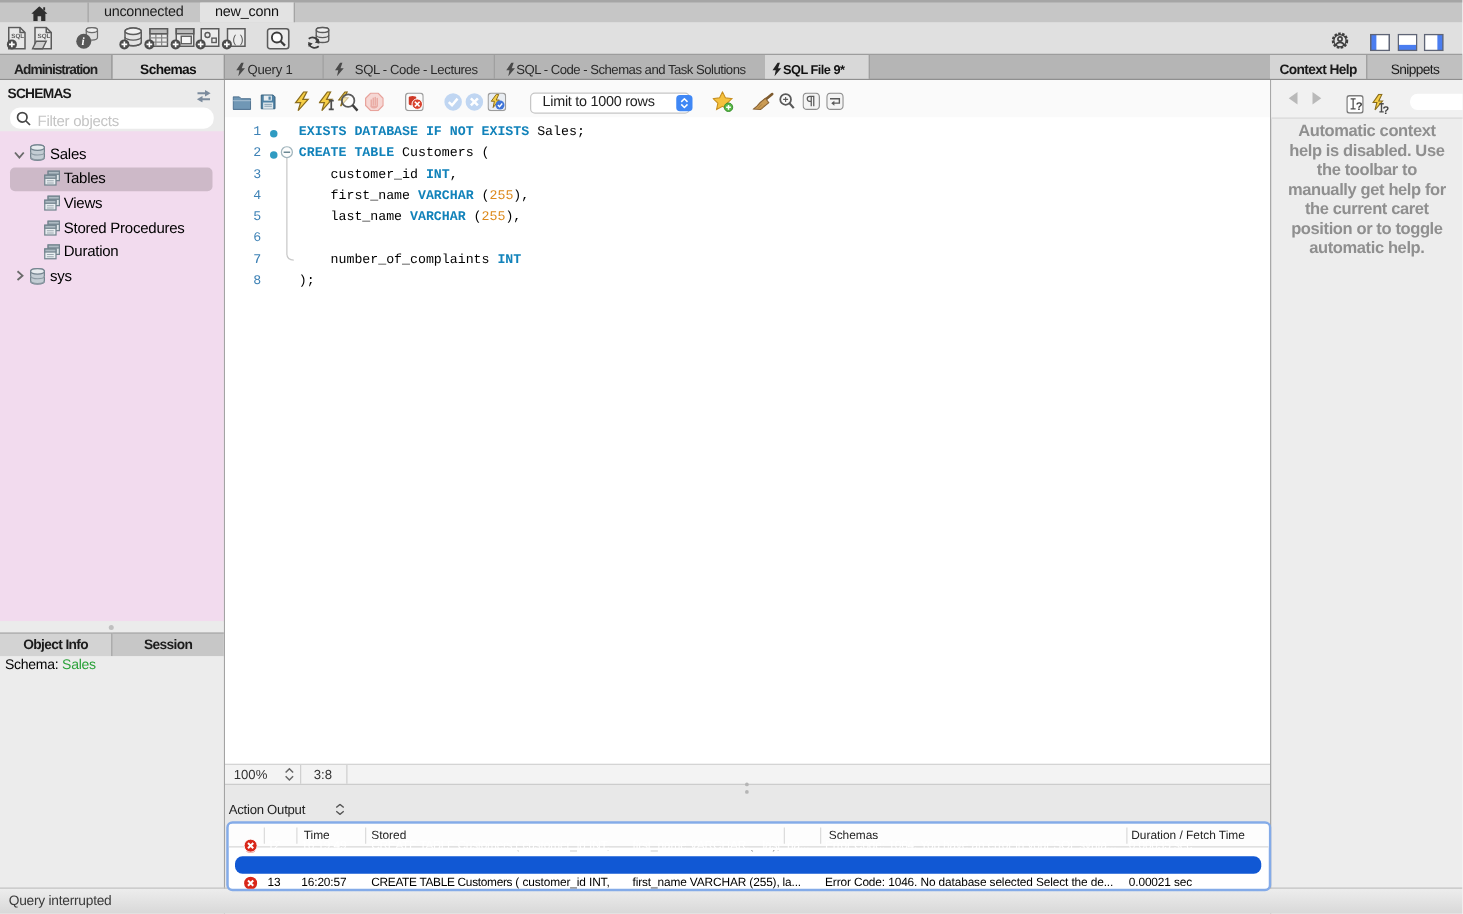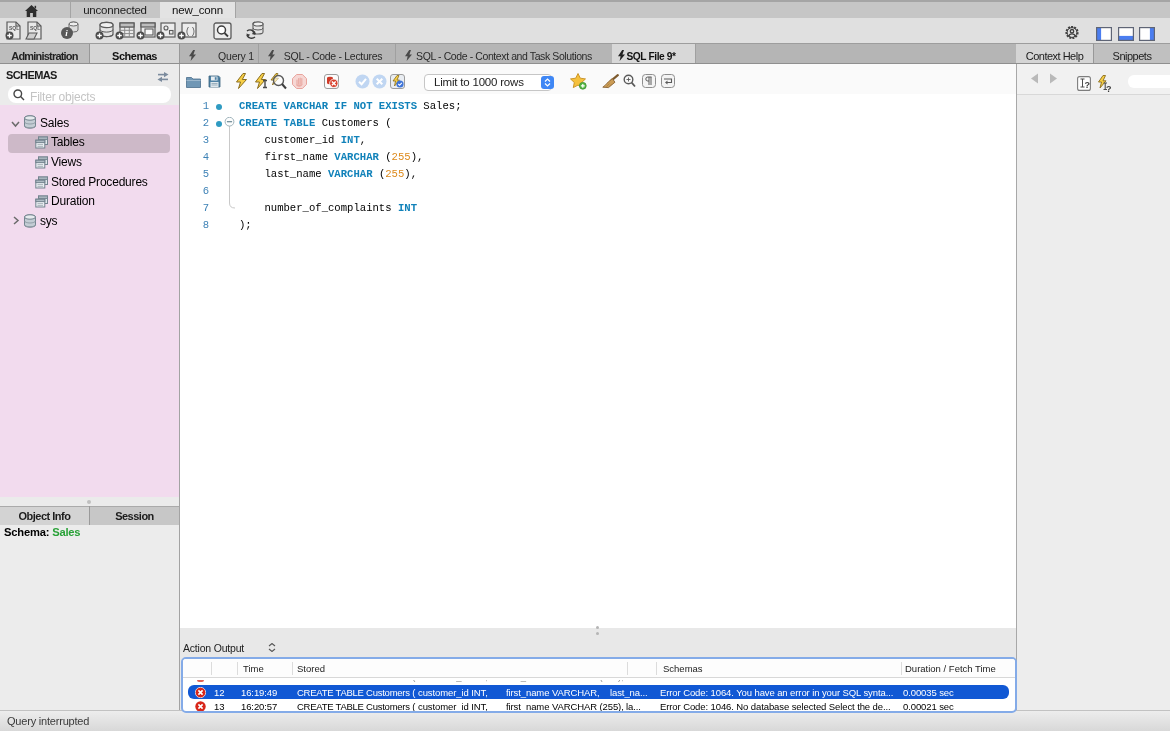--- a/index.html
+++ b/index.html
@@ -140,35 +140,35 @@
 
   <div class="sep" style="left:258px;top:0;height:19px;background:#a0a0a0"></div>
   <div class="sep" style="left:395px;top:0;height:19px;background:#a0a0a0"></div>
   <div class="sep" style="left:612px;top:0;height:19px;background:#a0a0a0"></div>
   <div class="a" style="left:612px;top:0;width:83px;height:19px;background:#d8d8d8"></div>
   <div class="sep" style="left:695px;top:0;height:19px;background:#a0a0a0"></div>
 
   <svg class="a bolt" style="left:188px;top:6px" width="9" height="11" viewBox="0 0 9 11">
       <path d="M5.2 0 L1 6.2 L3.6 6.2 L2.6 11 L8 4.6 L5.4 4.6 L7 0 Z" fill="#4a4a4a"></path>
     </svg>
-  <div class="a" style="left:198px;top:0;width:56px;height:18px;line-height:25px;text-align:right;font-size:10.5px;color:#2a2a2a;letter-spacing:-0.2px;white-space:nowrap">Query 1</div>
+  <div class="a" style="left:198px;top:0;width:56px;height:18px;line-height:25px;text-align:left;font-size:10.5px;color:#2a2a2a;letter-spacing:-0.2px;white-space:nowrap">Query 1</div>
   <svg class="a bolt" style="left:267px;top:6px" width="9" height="11" viewBox="0 0 9 11">
       <path d="M5.2 0 L1 6.2 L3.6 6.2 L2.6 11 L8 4.6 L5.4 4.6 L7 0 Z" fill="#4a4a4a"></path>
     </svg>
   <div class="a" style="left:277px;top:0;width:112px;height:19px;line-height:25px;text-align:center;font-size:10.5px;color:#2a2a2a;letter-spacing:-0.3px;white-space:nowrap">SQL - Code - Lectures</div>
   <svg class="a bolt" style="left:404px;top:6px" width="9" height="11" viewBox="0 0 9 11">
       <path d="M5.2 0 L1 6.2 L3.6 6.2 L2.6 11 L8 4.6 L5.4 4.6 L7 0 Z" fill="#4a4a4a"></path>
     </svg>
-  <div class="a" style="left:413px;top:0;width:182px;height:19px;line-height:25px;text-align:center;font-size:10.5px;color:#2a2a2a;letter-spacing:-0.4px;white-space:nowrap">SQL - Code - Context and Task Solutions</div>
+  <div class="a" style="left:413px;top:0;width:182px;height:19px;line-height:25px;text-align:center;font-size:10.5px;color:#2a2a2a;letter-spacing:-0.4px;white-space:nowrap">SQL - Code - Schemas and Task Solutions</div>
   <svg class="a bolt" style="left:617px;top:6px" width="9" height="11" viewBox="0 0 9 11">
       <path d="M5.2 0 L1 6.2 L3.6 6.2 L2.6 11 L8 4.6 L5.4 4.6 L7 0 Z" fill="#222"></path>
     </svg>
   <div class="a" style="left:622px;top:0;width:58px;height:19px;line-height:25px;text-align:center;font-size:10.2px;font-weight:bold;color:#111;letter-spacing:-0.4px;white-space:nowrap">SQL File 9*</div>
 
-  <div class="a" style="left:1016px;top:0;width:77px;height:19px;background:#d5d5d5;line-height:25px;text-align:center;font-size:11px;font-weight:normal;color:#1a1a1a;letter-spacing:-0.5px">Context Help</div>
+  <div class="a" style="left:1016px;top:0;width:77px;height:19px;background:#d5d5d5;line-height:25px;text-align:center;font-size:11px;font-weight:bold;color:#1a1a1a;letter-spacing:-0.5px">Context Help</div>
   <div class="sep" style="left:1093px;top:0;height:19px;background:#989898"></div>
   <div class="a" style="left:1094px;top:0;width:76px;height:19px;background:#c0c0c0;line-height:25px;text-align:center;font-size:11px;font-weight:normal;color:#1c1c1c;letter-spacing:-0.5px">Snippets</div>
 </div>
 
 <div class="a" id="sidebar" style="left:0;top:64px;width:180px;height:667px">
   <div class="a" style="left:179px;top:0;width:1px;height:667px;background:#a3a3a3"></div>
 
   <div class="a" style="left:0;top:0;width:179px;height:41px;background:#ebebeb"></div>
   <div class="a" style="left:6px;top:5px;font-size:11px;font-weight:bold;color:#1a1a1a;letter-spacing:-0.6px">SCHEMAS</div>
   <svg class="a" style="left:157px;top:8px" width="12" height="10" viewBox="0 0 12 10">
@@ -243,21 +243,21 @@
   </div>
 
   <div class="a" style="left:0;top:433px;width:179px;height:9px;background:#ebebeb"></div>
   <div class="a" style="left:87px;top:436px;width:4px;height:4px;border-radius:2px;background:#c0c0c0"></div>
 
   <div class="a" style="left:0;top:442px;width:89px;height:19px;background:#d3d3d3;line-height:19px;text-align:center;font-size:11px;font-weight:bold;color:#1c1c1c;border-top:1px solid #aaa;box-sizing:border-box;letter-spacing:-0.5px">Object Info</div>
   <div class="a" style="left:90px;top:442px;width:89px;height:19px;background:#c7c7c7;line-height:19px;text-align:center;font-size:11px;font-weight:bold;color:#1c1c1c;border-top:1px solid #aaa;box-sizing:border-box;letter-spacing:-0.5px">Session</div>
   <div class="a" style="left:89px;top:442px;width:1px;height:19px;background:#9a9a9a"></div>
 
   <div class="a" style="left:0;top:461px;width:179px;height:206px;background:#ececec"></div>
-  <div class="a" style="left:4px;top:462px;font-size:11.2px;font-weight:bold;color:#000;letter-spacing:-0.2px">Schema: <span style="color:#28a137">Sales</span></div>
+  <div class="a" style="left:4px;top:462px;font-size:11.2px;font-weight:normal;color:#000;letter-spacing:-0.2px">Schema: <span style="color:#28a137">Sales</span></div>
 </div>
 
 <div class="a" id="editorpane" style="left:180px;top:64px;width:836px;height:667px;background:#fff">
 
   <div class="a" id="edtoolbar" style="left:0;top:0;width:836px;height:30px;background:#fafafa">
 
     <svg class="a" style="left:6px;top:11px" width="15" height="13" viewBox="0 0 15 13">
       <path d="M0.5 2.5 L5.5 2.5 L7 4 L14.5 4 L14.5 12.5 L0.5 12.5 Z" fill="#7097b5" stroke="#4a6d8c" stroke-width="0.8"></path>
       <path d="M0.5 5.5 L14.5 5.5" stroke="#9db8cd" stroke-width="1"></path>
     </svg>
@@ -354,21 +354,21 @@
 
   <div class="a" id="code" style="left:0;top:30px;width:836px;height:517px;background:#fff;font-family:'Liberation Mono',monospace;font-size:10.6px;line-height:17px">
     <svg class="a" style="left:44px;top:23px" width="16" height="96" viewBox="0 0 16 96">
       <path d="M5.5 9 L5.5 86 Q5.5 91 11 91" stroke="#c9c9c9" stroke-width="1" fill="none"></path>
       <circle cx="5.5" cy="4.7" r="4.4" stroke="#a0b4bc" stroke-width="1" fill="#fdfdfd"></circle>
       <path d="M2.9 4.7 L8.1 4.7" stroke="#6c8893" stroke-width="1.2"></path>
     </svg>
     <div class="cl" style="top:2px">
         <span class="ln">1</span>
         <span class="dot" style="top:8px"></span>
-        <span class="ct"><span class="k">CREATE VARCHAR IF NOT EXISTS</span> Sales;</span>
+        <span class="ct"><span class="k">EXISTS DATABASE IF NOT EXISTS</span> Sales;</span>
       </div>
     <div class="cl" style="top:19px">
         <span class="ln">2</span>
         <span class="dot" style="top:8px"></span>
         <span class="ct"><span class="k">CREATE TABLE</span> Customers (</span>
       </div>
     <div class="cl" style="top:36px">
         <span class="ln">3</span>
         <span class="ct">    customer_id <span class="k">INT</span>,</span>
       </div>
@@ -386,20 +386,29 @@
     <div class="cl" style="top:104px">
         <span class="ln">7</span>
         <span class="ct">    number_of_complaints <span class="k">INT</span></span>
       </div>
     <div class="cl" style="top:121px">
         <span class="ln">8</span>
         <span class="ct">);</span>
       </div>
   </div>
 
+  <div class="a" style="left:0;top:547px;width:836px;height:17px;background:#f3f3f3;border-top:1px solid #d4d4d4;border-bottom:1px solid #cccccc;box-sizing:border-box">
+    <div class="a" style="left:7px;top:2px;font-size:10.5px;color:#333">100%</div>
+    <svg class="a" style="left:47px;top:2px" width="9" height="11" viewBox="0 0 9 11">
+        <path d="M1.5 4 L4.5 1 L7.5 4 M1.5 7 L4.5 10 L7.5 7" stroke="#666" stroke-width="1.2" fill="none"></path>
+      </svg>
+    <div class="a" style="left:60px;top:0;width:1px;height:15px;background:#d0d0d0"></div>
+    <div class="a" style="left:71px;top:2px;font-size:10.5px;color:#333">3:8</div>
+    <div class="a" style="left:97px;top:0;width:1px;height:15px;background:#d0d0d0"></div>
+  </div>
 
   <div class="a" style="left:0;top:564px;width:836px;height:103px;background:#e8e8e8"></div>
   <div class="a" style="left:416px;top:562px;width:3px;height:3px;border-radius:50%;background:#b5b5b5"></div>
   <div class="a" style="left:416px;top:568px;width:3px;height:3px;border-radius:50%;background:#b5b5b5"></div>
   <div class="a" style="left:3px;top:578px;font-size:10.5px;color:#222;letter-spacing:-0.2px">Action Output</div>
   <svg class="a" style="left:88px;top:579px" width="8" height="9" viewBox="0 0 8 9">
       <path d="M1 3 L4 0.5 L7 3 M1 6 L4 8.5 L7 6" stroke="#555" stroke-width="1.1" fill="none"></path>
     </svg>
 </div>
 
@@ -421,21 +430,21 @@
     <div class="a" style="left:14px;top:0px;width:7px;height:2px;border-radius:0 0 3px 3px;background:#e06055"></div>
     <span class="a gc" style="left:114px;top:-9px;letter-spacing:-0.25px">CREATE TABLE Customers (</span>
     <span class="a gc" style="left:235px;top:-9px">customer_id INT,</span>
     <span class="a gc" style="left:323px;top:-9px">first_name VARCHAR (255),</span>
     <span class="a gc" style="left:443px;top:-9px">la...</span>
     <span class="a gc" style="left:477px;top:-9px">Error Code: 1046. No database selected Select the de...</span>
     <span class="a gc" style="left:720px;top:-9px">0.00012 sec</span>
   </div>
 
   <div class="a" style="left:5px;top:26px;width:821px;height:14px;background:#1158d4;border-radius:6px"></div>
-  <div class="a" style="left:0;top:26px;width:830px;height:14px;color:#fff">
+  <div class="a" style="left:0;top:10px;width:830px;height:14px;color:#fff">
     <svg class="a" style="left:12px;top:1.5px" width="11" height="11" viewBox="0 0 11 11">
       <circle cx="5.5" cy="5.5" r="5.2" fill="#d8271a" stroke="#ffffff" stroke-width="0.7"></circle>
       <path d="M3.4 3.4 L7.6 7.6 M7.6 3.4 L3.4 7.6" stroke="#fff" stroke-width="1.6"></path>
     </svg>
     <span class="a gc" style="left:31px;top:2px">12</span>
     <span class="a gc" style="left:58px;top:2px">16:19:49</span>
     <span class="a gc" style="left:114px;top:2px;letter-spacing:-0.25px">CREATE TABLE Customers (</span>
     <span class="a gc" style="left:235px;top:2px">customer_id INT,</span>
     <span class="a gc" style="left:323px;top:2px">first_name VARCHAR,</span>
     <span class="a gc" style="left:427px;top:2px">last_na...</span>
@@ -471,17 +480,18 @@
     <rect x="0.6" y="0.6" width="12.8" height="13.8" rx="2" fill="#fdfdfd" stroke="#7d7d7d" stroke-width="1.1"></rect>
     <path d="M3.5 3 L7.5 3 M5.5 3 L5.5 11 M3.5 11 L7.5 11" stroke="#4c4c4c" stroke-width="1"></path>
     <text x="7.5" y="12" font-size="9" font-weight="bold" fill="#3c3c3c" font-family="Liberation Sans">?</text>
   </svg>
   <svg class="a" style="left:80px;top:11px" width="14" height="17" viewBox="0 0 14 17">
     <path d="M6 0.5 L1.5 7 L4.5 7 L3 13 L9 5.8 L6 5.8 L8.5 0.5 Z" fill="#f7cf46" stroke="#8a6d1d" stroke-width="0.9"></path>
     <path d="M6.5 8 L10 8 M8.2 8 L8.2 14.5 M6.5 14.5 L10 14.5" stroke="#4c4c4c" stroke-width="1.1"></path>
     <text x="9" y="16.5" font-size="9" font-weight="bold" fill="#3c3c3c" font-family="Liberation Sans">?</text>
   </svg>
   <div class="a" style="left:111px;top:11px;width:60px;height:13px;background:#fff;border-radius:6px 0 0 6px"></div>
+  <div class="a" style="left:0;top:33px;width:153px;text-align:center;font-size:13.2px;font-weight:bold;color:#8f8f8f;line-height:15.5px;letter-spacing:-0.3px">Automatic context<br>help is disabled. Use<br>the toolbar to<br>manually get help for<br>the current caret<br>position or to toggle<br>automatic help.</div>
 </div>
 
 <div class="a" id="statusbar" style="left:0;top:710px;width:1170px;height:21px;background:linear-gradient(#ededed,#d8d8d8);border-top:1px solid #c2c2c2;box-sizing:border-box;z-index:4">
   <div class="a" style="left:7px;top:4px;font-size:11px;color:#3a3a3a;letter-spacing:-0.2px">Query interrupted</div>
 </div>
 
 </body></html>

